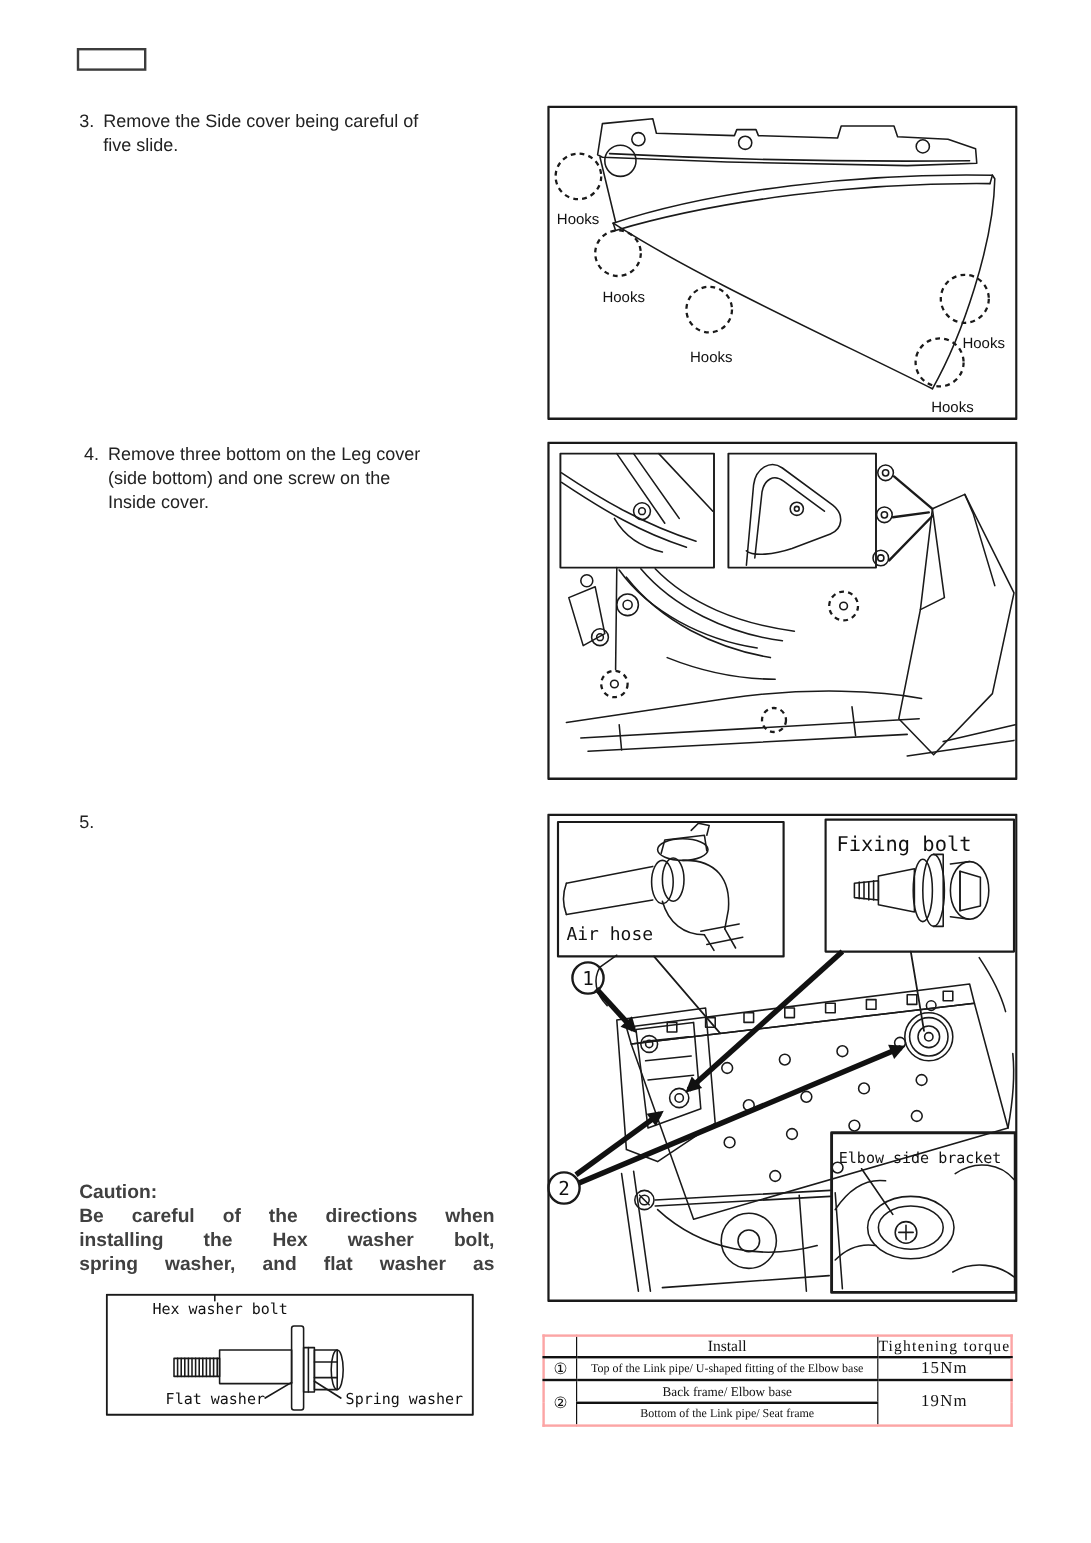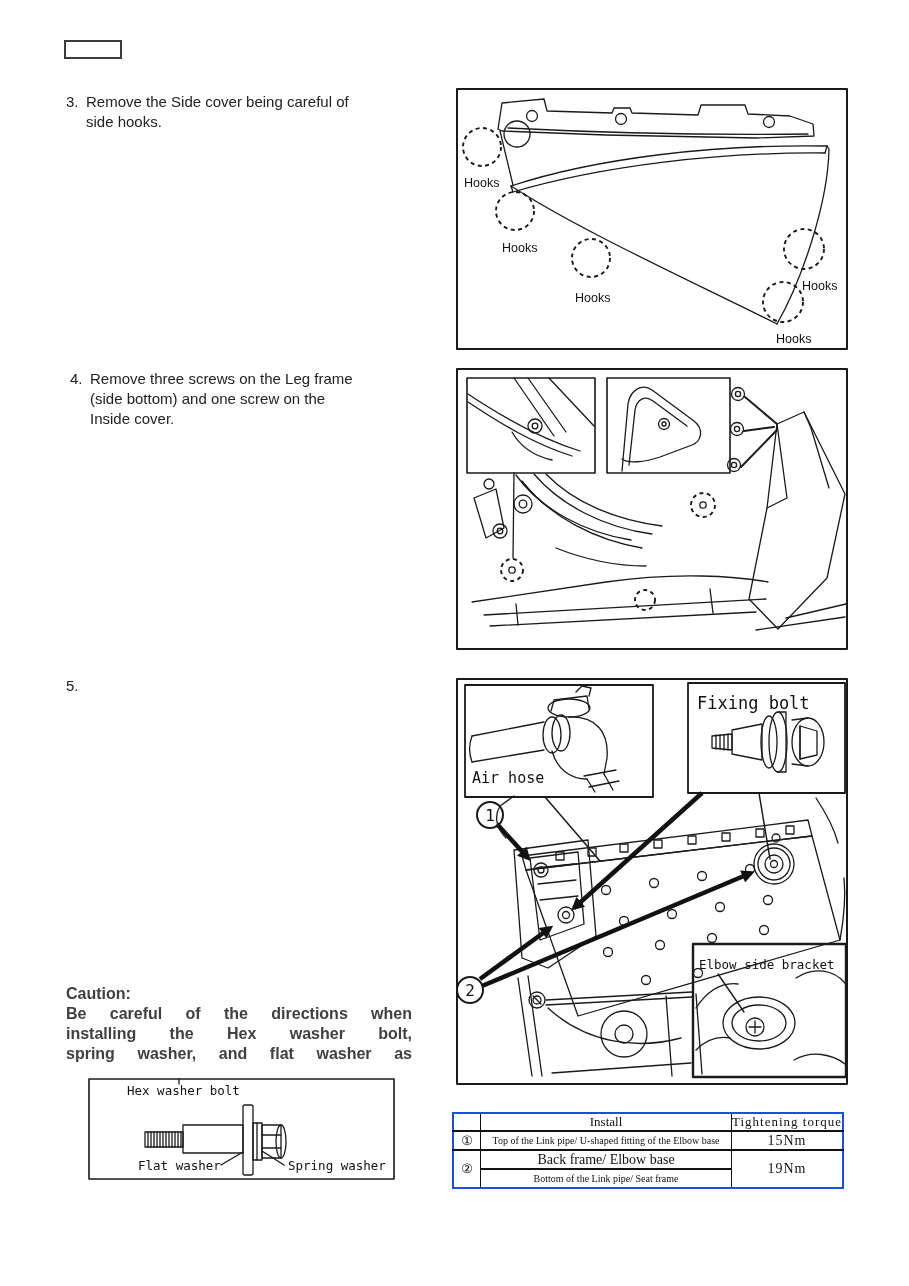--- a/index.html
+++ b/index.html
@@ -19,50 +19,50 @@
   svg .dash{stroke:#1a1a1a;fill:none;stroke-width:1.9;stroke-dasharray:4 3.5;}
   svg text{fill:#111;stroke:none;}
   .sanslbl{font-family:"Liberation Sans",sans-serif;font-size:12.5px;}
   .mono12{font-family:"DejaVu Sans Mono",monospace;font-size:12.5px;}
   .mono13{font-family:"DejaVu Sans Mono",monospace;font-size:12.5px;}
   .mono15{font-family:"DejaVu Sans Mono",monospace;font-size:15px;}
   .mono16{font-family:"DejaVu Sans Mono",monospace;font-size:16px;text-anchor:middle;}
   .mono17{font-family:"DejaVu Sans Mono",monospace;font-size:17px;}
   table.torque{position:absolute;left:452px;top:1112px;width:386px;border-collapse:collapse;
                table-layout:fixed;font-family:"Liberation Serif","DejaVu Serif",serif;color:#111;
-               border:2px solid #1d4ed8;}
+               border:2px solid #fca5a5;}
   table.torque th,table.torque td{border:1px solid #111;padding:0;text-align:center;
                vertical-align:middle;overflow:hidden;white-space:nowrap;font-weight:normal;}
   table.torque .hrow th{height:14px;font-size:13px;border-bottom:2px solid #111;}
   table.torque .markcol{width:26px;font-size:13px;}
   table.torque .installcol{width:250px;}
   table.torque .torquecol{width:110px;font-size:14px;letter-spacing:1px;text-align:center;}
   table.torque .r1 td{height:17px;border-bottom:2px solid #111;}
   table.torque .small{font-size:10px;}
-  table.torque .med{font-size:14px;}
+  table.torque .med{font-size:11px;}
   table.torque .r2a td{height:17px;}
   table.torque .thicksep{border-bottom:2px solid #111 !important;}
   table.torque .r2b td{height:17px;}
 </style>
 </head>
 <body>
 
 <div class="page">
 
   <div class="topbox"></div>
 
   <div class="step" style="left:66px;top:92px;width:310px;">
     <div class="num">3.</div>
     <div class="txt">Remove the Side cover being careful of
-side hooks.</div>
+five slide.</div>
   </div>
 
   <div class="step" style="left:70px;top:369px;width:310px;">
     <div class="num">4.</div>
-    <div class="txt">Remove three screws on the Leg frame
+    <div class="txt">Remove three bottom on the Leg cover
 (side bottom) and one screw on the
 Inside cover.</div>
   </div>
 
   <div class="step" style="left:66px;top:676px;width:320px;">
     <div class="num">5.</div>
   </div>
 
   <div class="caution">
     <div class="ctitle">Caution:</div>

